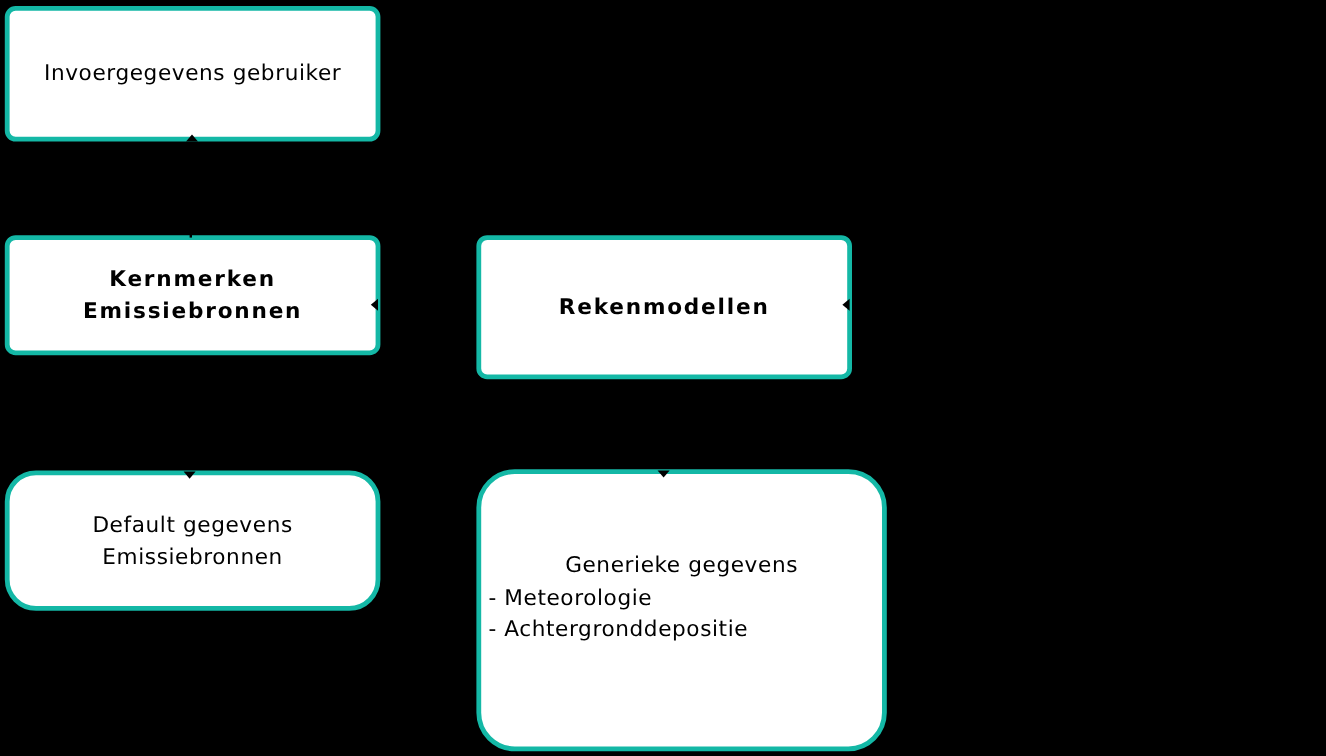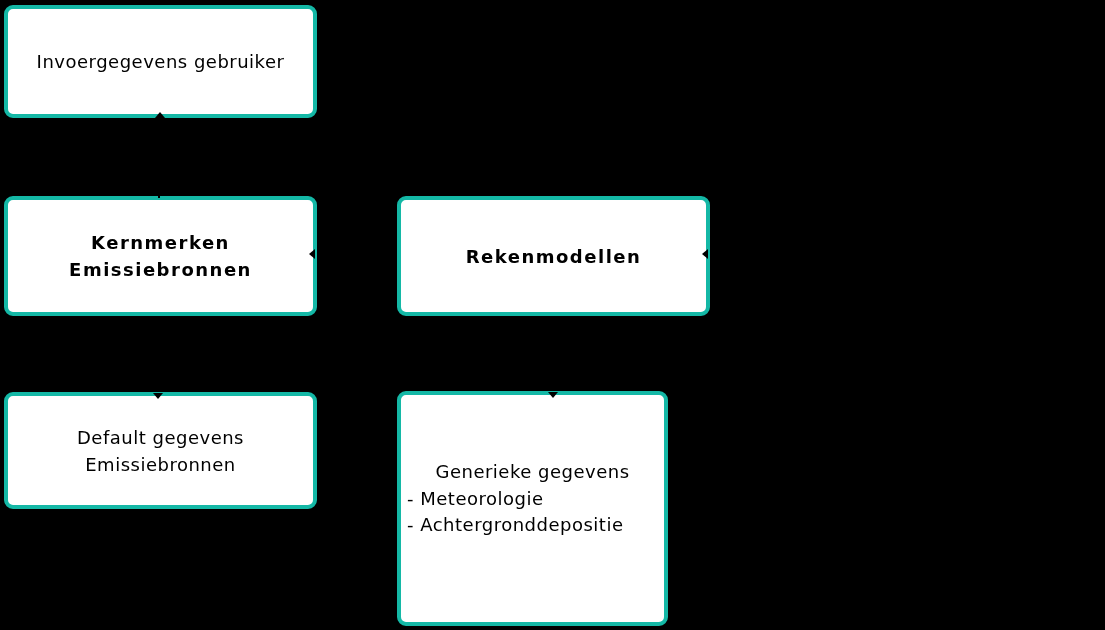--- a/index.html
+++ b/index.html
@@ -25,31 +25,32 @@
     justify-content: center;
     align-items: center;
     font-size: 18px;
     line-height: 27px;
     text-align: center;
   }
   .box .bold { font-weight: bold; letter-spacing: 1.5px; }
   .box .reg  { font-weight: normal; letter-spacing: 0.5px; }
 
   #box-invoer   { left: 4px;   top: 5px;   width: 313px; height: 113px; }
-  #box-kern     { left: 4px;   top: 196px; width: 313px; height: 120px; }
+  #box-kern     { left: 4px;   top: 196px; width: 313px; height: 100px; }
   #box-reken    { left: 397px; top: 196px; width: 313px; height: 120px; }
   #box-result   { left: 790px; top: 196px; width: 313px; height: 120px; }
-  #box-default  { left: 4px;   top: 392px; width: 313px; height: 117px; }
+  #box-default  { left: 4px;   top: 392px; width: 313px; height: 117px; border-radius: 26px; }
   #box-generiek {
-    left: 397px; top: 391px; width: 271px; height: 235px;
+    left: 397px; top: 391px; width: 342px; height: 235px;
     justify-content: flex-start;
     padding-top: 64px;
     line-height: 26.5px;
     display: block;
     text-align: left;
+    border-radius: 32px;
   }
   #box-generiek .title { text-align: center; letter-spacing: 0.5px; }
   #box-generiek .item  { text-align: left; padding-left: 6px; letter-spacing: 0.5px; }
 
   
   .tip { position: absolute; width: 0; height: 0; z-index: 5; }
   .tip-up {
     border-left: 5px solid transparent;
     border-right: 5px solid transparent;
     border-bottom: 6px solid #000000;

